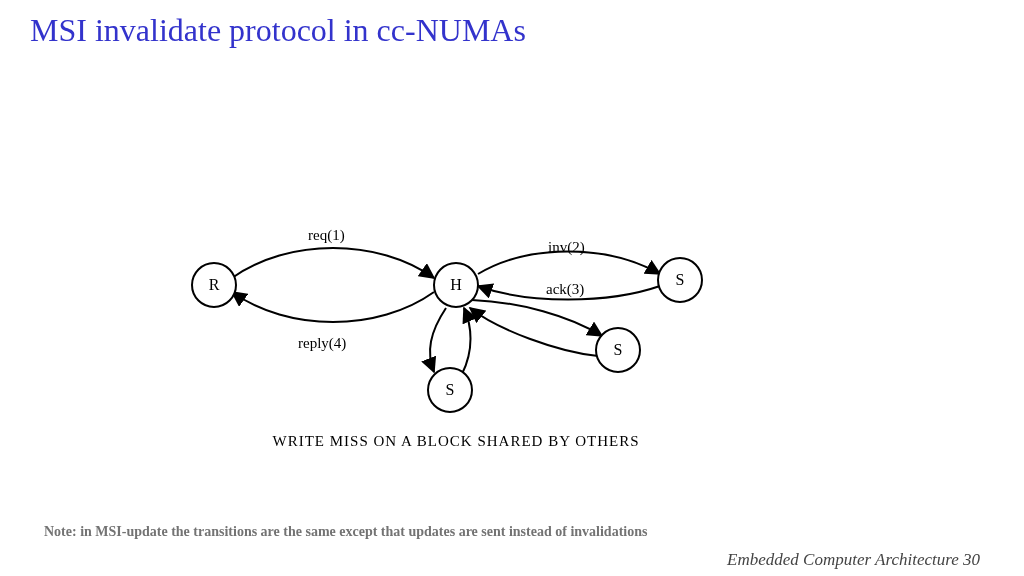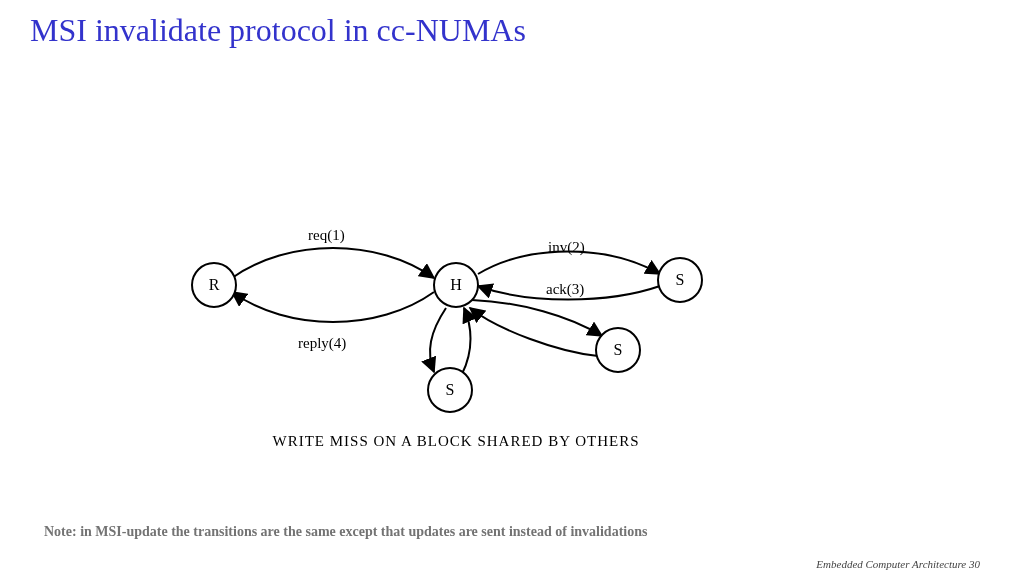--- a/index.html
+++ b/index.html
@@ -1,20 +1,20 @@
 <!DOCTYPE html>
 <html><head>
 <meta charset="utf-8">
 <style>
   * { margin: 0; padding: 0; box-sizing: border-box; }
   html, body { width: 1024px; height: 576px; background: #fff; font-family: "Times New Roman", Times, serif; overflow: hidden; }
   .slide { position: relative; width: 994px; height: 576px; }
   .title { position: absolute; top: 12px; left: 30px; font-size: 32px; color: #3333cc; font-weight: 400; }
   .note { position: absolute; bottom: 36px; left: 28px; right: 28px; font-size: 14px; color: #737373; font-weight: bold; margin-left: 16px; }
-  .footer { position: absolute; bottom: 6px; right: 14px; font-size: 11px; font-style: italic; color: #444; }
+  .footer { position: absolute; bottom: 6px; right: 14px; font-size: 17px; font-style: italic; color: #444; }
   .diagram-wrap { position: absolute; left: 168px; top: 230px; width: 576px; height: 228px; }
   svg { width: 100%; height: 100%; overflow: visible; }
   .node-circle { fill: #fff; stroke: #000; stroke-width: 2; }
   .node-label { font-family: "Comic Sans MS", "Segoe Script", cursive; font-size: 16px; fill: #000; text-anchor: middle; dominant-baseline: middle; }
   .edge-label { font-family: "Comic Sans MS", "Segoe Script", cursive; font-size: 15px; fill: #000; }
   .caption { font-family: "Comic Sans MS", "Segoe Script", cursive; font-size: 15px; fill: #000; letter-spacing: 1px; text-anchor: middle; }
   .arrow { stroke: #000; stroke-width: 2; fill: none; }
 </style>
 </head>
 <body>

